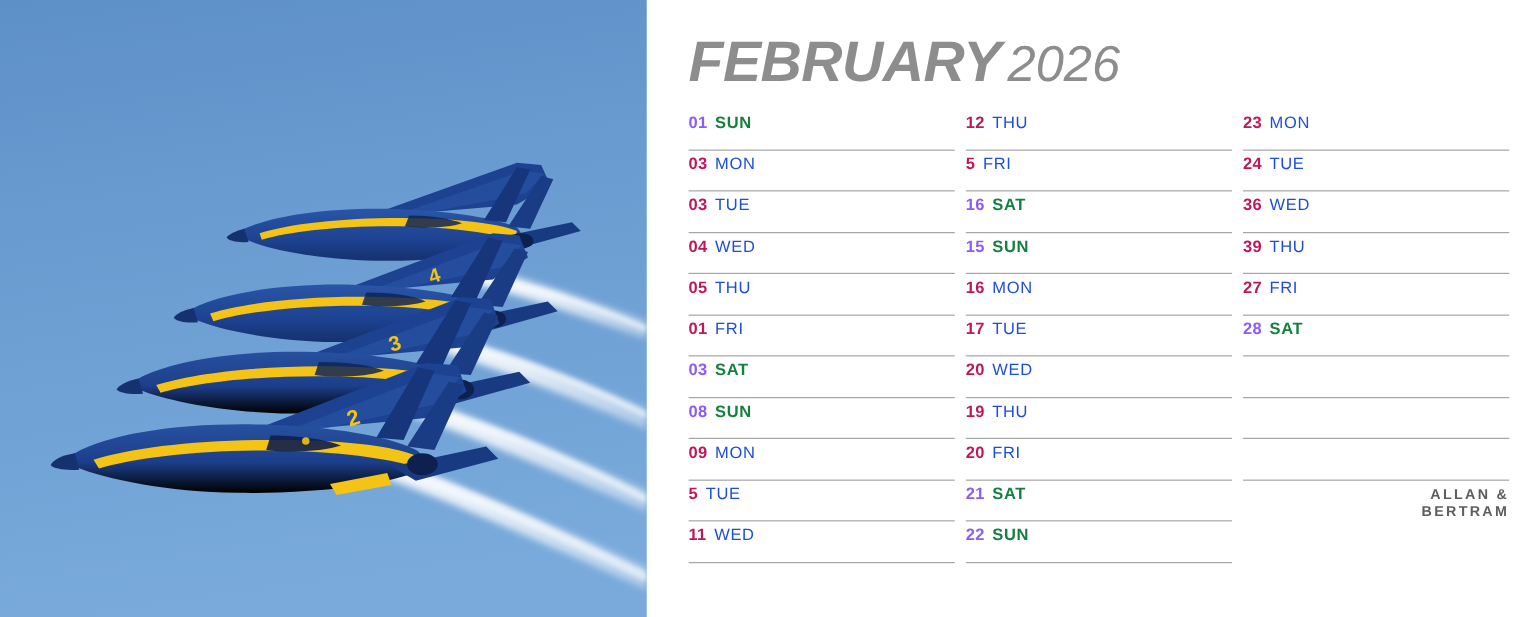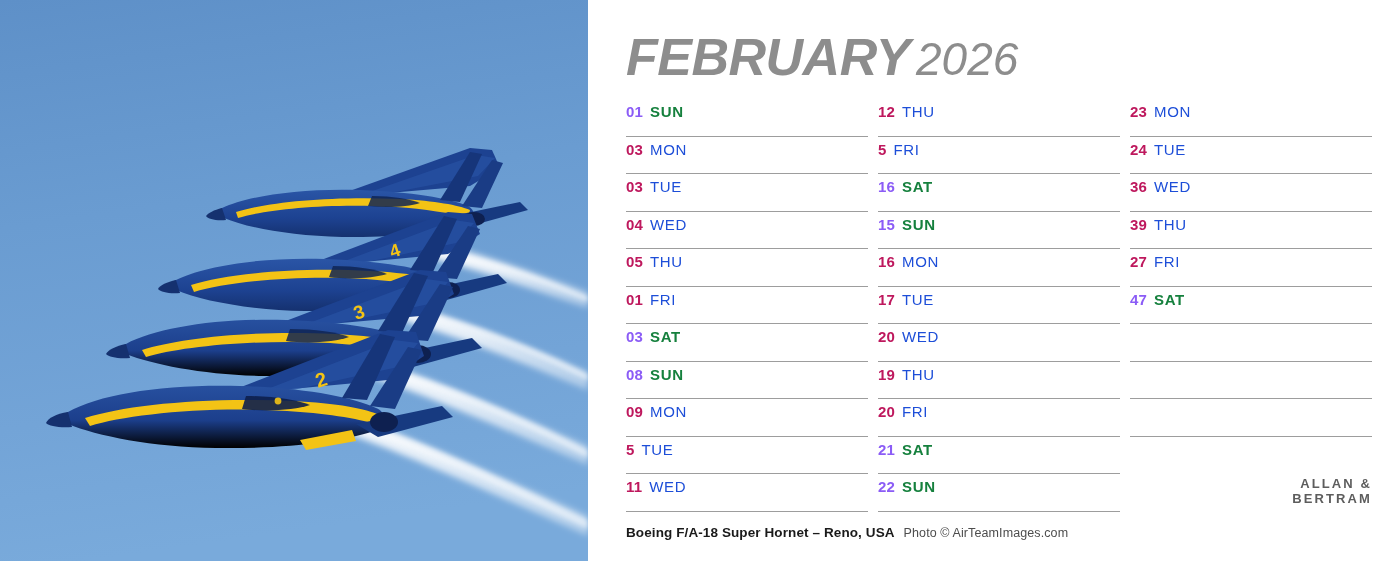--- a/index.html
+++ b/index.html
@@ -96,21 +96,21 @@
     letter-spacing: 0.6px;
     font-family: "Liberation Sans", sans-serif;
   }
   .row.weekend .dnum { color: #8b5cf6; font-weight: 700; }
   .row.weekend .dname { color: #15803d; font-weight: bold; }
 
   
   .logo {
     position: absolute;
     right: 28px;
-    top: 476px;
+    top: 442px;
     text-align: right;
     color: #5d5d5d;
     font-size: 13px;
     font-weight: 700;
     letter-spacing: 2.1px;
     line-height: 15px;
     font-family: "Liberation Sans", sans-serif;
   }
 
   
@@ -384,33 +384,30 @@
           </div>
         <div class="row">
             <span class="dnum">39</span>
             <span class="dname">THU</span>
           </div>
         <div class="row">
             <span class="dnum">27</span>
             <span class="dname">FRI</span>
           </div>
         <div class="row weekend">
-            <span class="dnum">47</span>
+            <span class="dnum">28</span>
             <span class="dname">SAT</span>
           </div>
         <div class="row blank"></div>
         <div class="row blank"></div>
         <div class="row blank"></div>
       </div>
 
     </div>
 
     <div class="logo">
       <div>ALLAN &amp;</div>
       <div>BERTRAM</div>
     </div>
 
-    <div class="caption">
-      <span class="cap-main">Boeing F/A-18 Super Hornet – Reno, USA</span><span class="cap-credit">Photo © AirTeamImages.com</span>
-    </div>
 
   </div>
 </div>
 
 </body></html>

